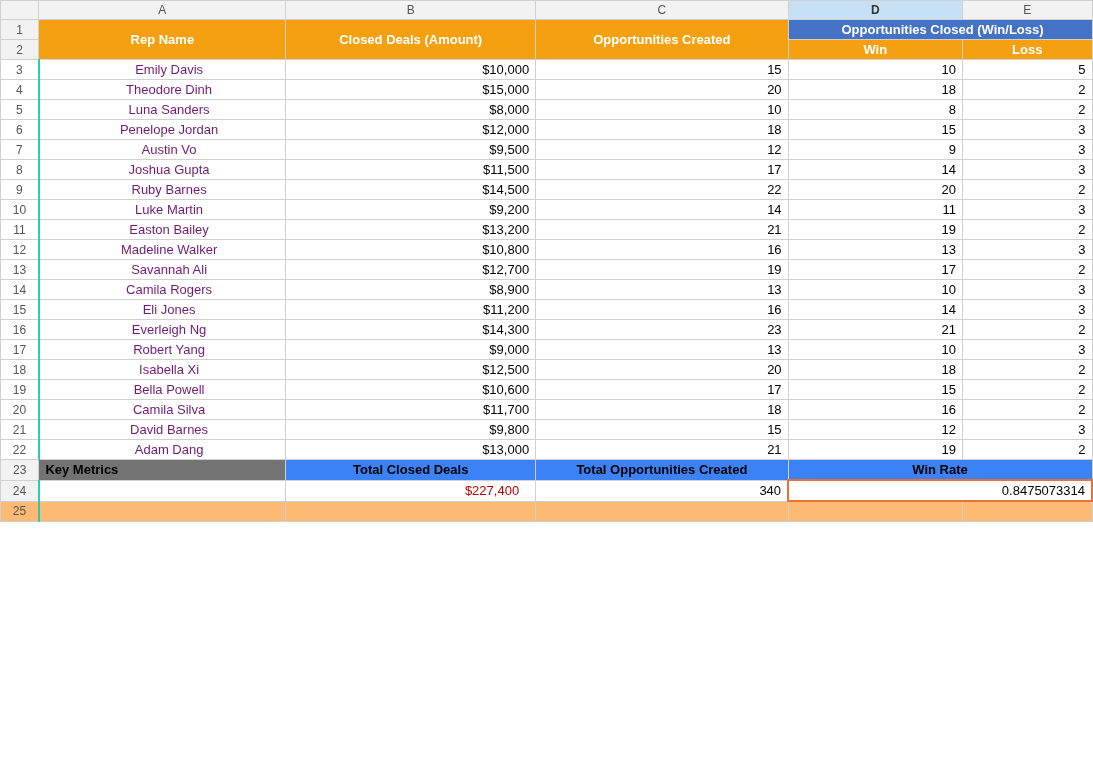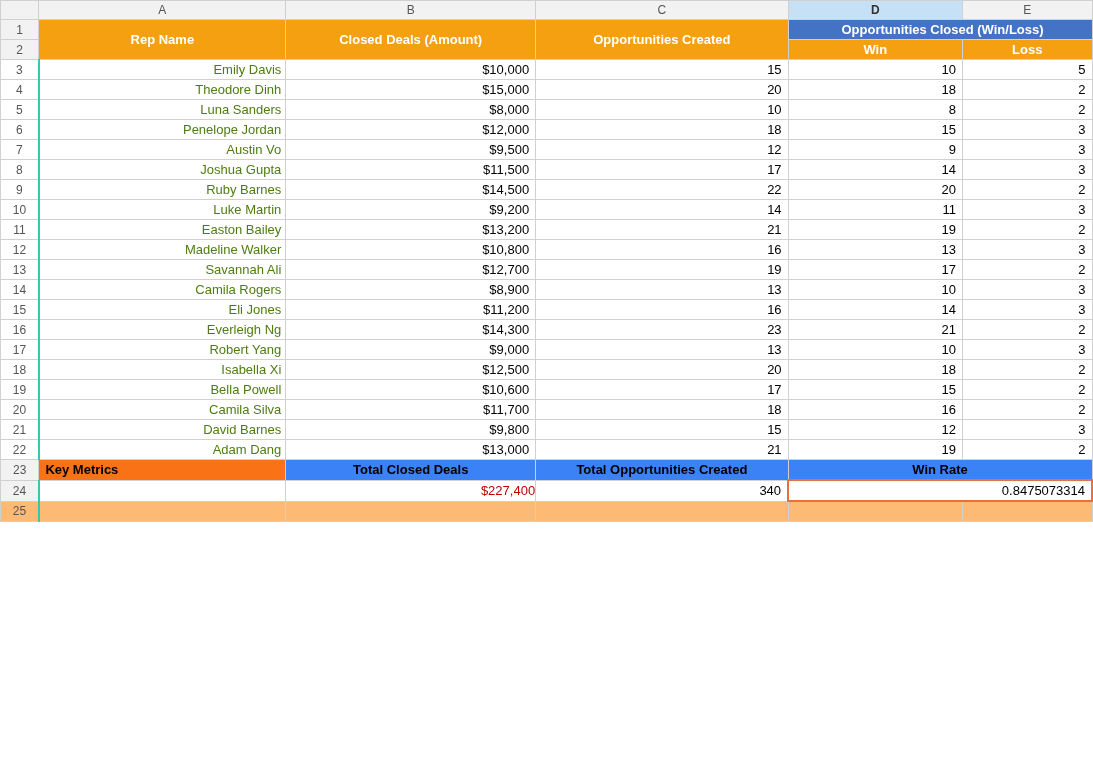--- a/index.html
+++ b/index.html
@@ -79,51 +79,51 @@
     }
     
     .header-blue {
       background-color: #4472C4;
       color: #ffffff;
       font-weight: bold;
       text-align: center;
     }
     
     .data-name {
-      color: #4d7c0f;
-      text-align: right;
+      color: #701a75;
+      text-align: center;
       padding-left: 17px;
       border-left: 2px solid #2ECCAA;
     }
     .data-amount {
       text-align: right;
       padding-right: 6px;
       padding-left: 23px;
     }
     .data-num {
       text-align: right;
       padding-right: 6px;
     }
     
     .metrics-label {
-      background: #f97316;
+      background: #737373;
       font-weight: bold;
       text-align: left;
       padding-left: 6px;
     }
     .metrics-header {
       background: #3b82f6;
       font-weight: bold;
       text-align: center;
     }
     
     .total-amount {
       color: #c00000;
       text-align: right;
-      padding-right: 0;
+      padding-right: 16px;
     }
     .total-num {
       text-align: right;
       padding-right: 6px;
     }
     .win-rate-cell {
       border: 2px solid #E8703A !important;
       text-align: right;
       padding-right: 6px;
       margin-left: 35px;

